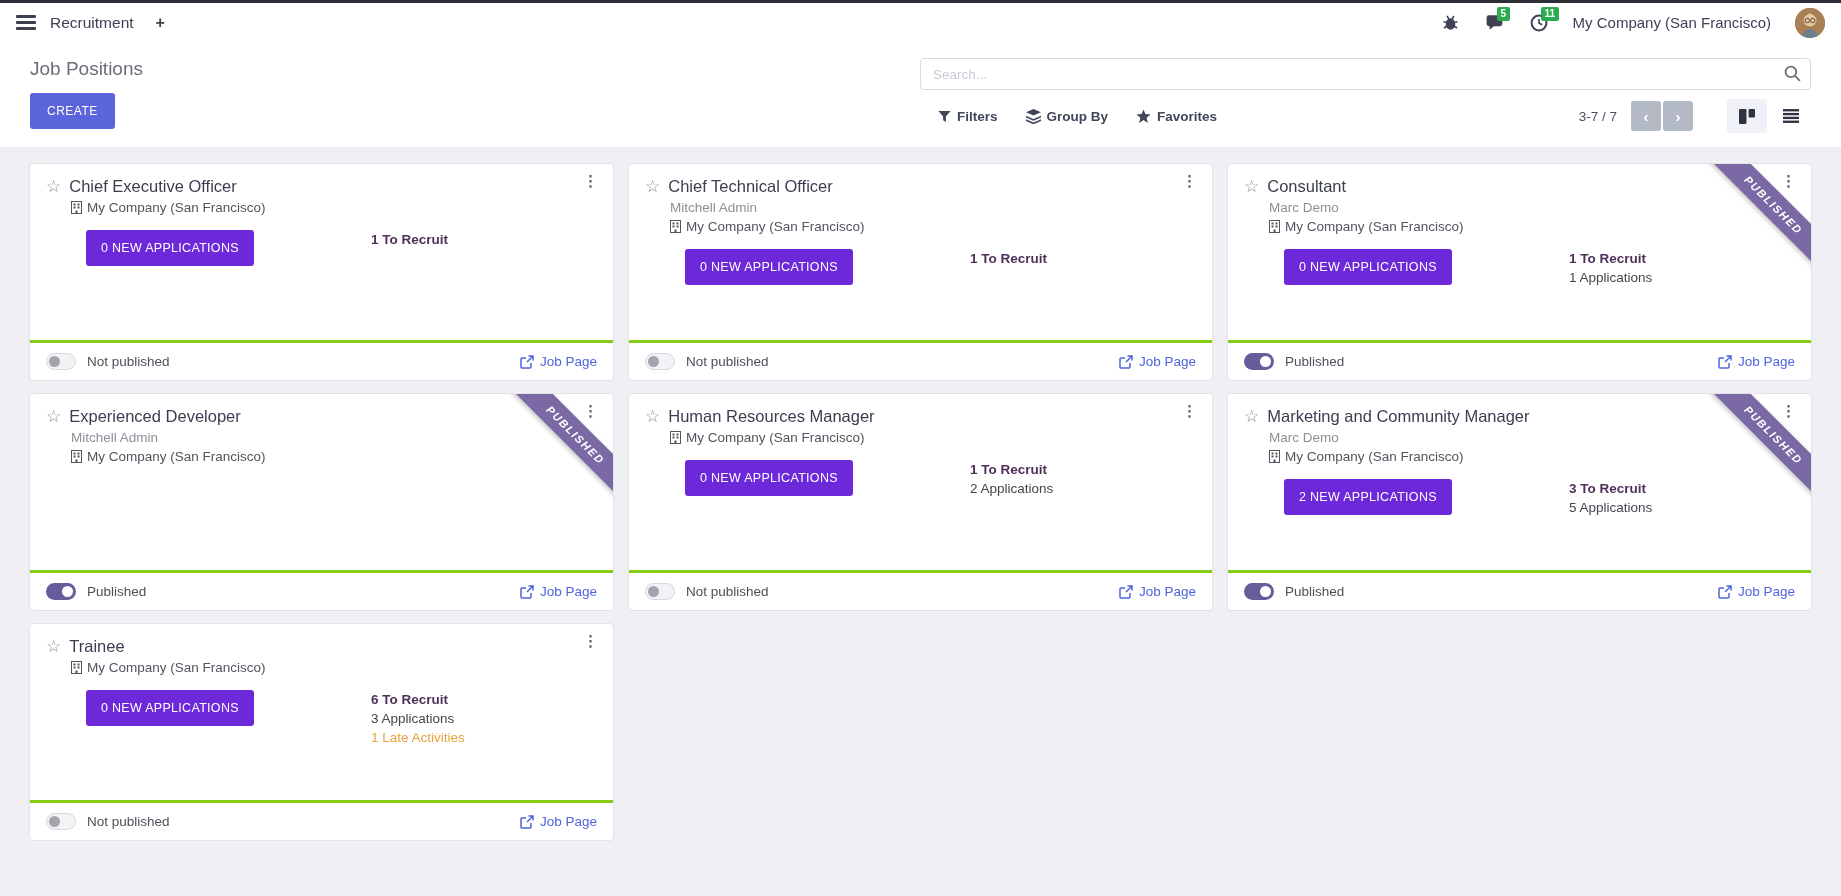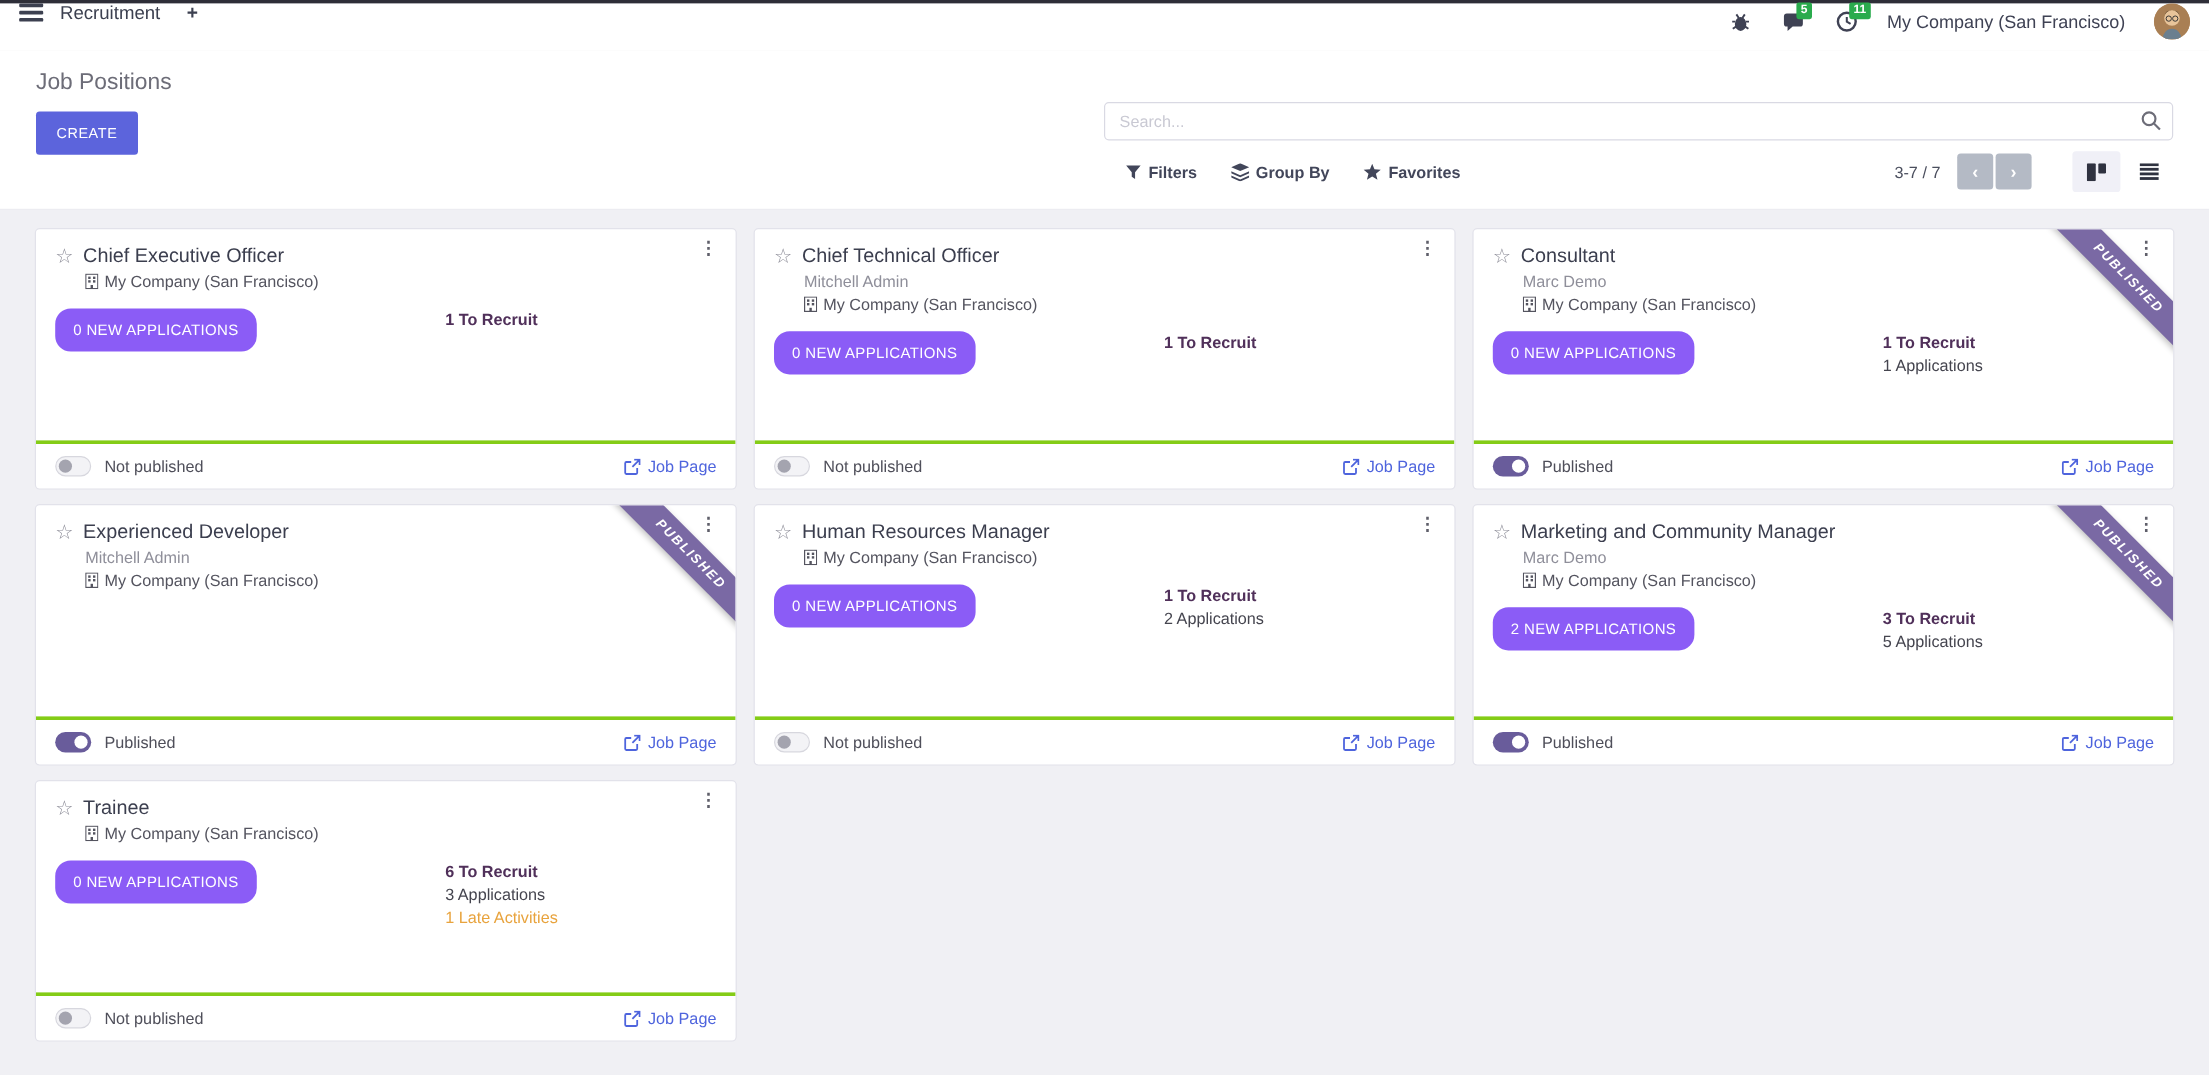--- a/index.html
+++ b/index.html
@@ -2,37 +2,37 @@
 <html><head>
 <meta charset="utf-8">
 <style>
   * { box-sizing: border-box; margin: 0; padding: 0; }
   html,body { width:1841px; height:896px; overflow:hidden; }
   body { font-family:"Liberation Sans", sans-serif; background:#f0f0f4; color:#3b3e4e; }
 
   .topstrip { height:3px; background:#2e2e38; }
 
   
-  .navbar { height:39px; background:#fff; display:flex; align-items:flex-start; padding:0 16px; }
+  .navbar { height:39px; background:#fff; display:flex; align-items:center; padding:0 16px; }
   .hamburger { width:20px; display:flex; flex-direction:column; gap:3px; cursor:pointer; margin-right:14px; }
   .hamburger i { display:block; height:3px; background:#3c4050; border-radius:1px; }
   .app-name { font-size:15.5px; font-weight:500; color:#3c4050; }
   .plus-btn { margin-left:22px; font-size:16px; font-weight:700; color:#3c4050; cursor:pointer; }
   .nav-right { margin-left:auto; display:flex; align-items:center; gap:24px; }
   .nav-icon { position:relative; width:20px; height:18px; display:flex; align-items:center; justify-content:center; cursor:pointer; }
   .badge { position:absolute; top:-7px; left:12px; background:#2aab4d; color:#fff; font-size:10px; font-weight:700; line-height:1; padding:2px 4px; border-radius:2px; }
   .nav-company { font-size:15px; color:#3f4254; }
   .avatar { width:30px; height:30px; border-radius:50%; overflow:hidden; background:#b98c5e; cursor:pointer; }
 
   
   .control-panel { background:#fff; padding:16px 30px 14px; display:flex; justify-content:space-between; border-bottom:1px solid #ececf1;gap:48px; }
   .cp-left { display:flex; flex-direction:column; }
   .page-title { font-size:19px; font-weight:400; color:#6d6d78; }
   .btn-create { margin-top:13px; align-self:flex-start; background:#5c64dc; color:#fff; border:none; border-radius:3px; font-size:12px; font-weight:500; letter-spacing:.5px; padding:11px 17px; cursor:pointer; font-family:inherit; }
-  .cp-right { width:891px; display:flex; flex-direction:column;margin-top:27px; }
+  .cp-right { width:891px; display:flex; flex-direction:column; }
   .search-wrap { position:relative; }
   .search-input { width:100%; height:32px; border:1px solid #d9d9e3; border-radius:4px; padding:0 36px 0 12px; font-size:13.5px; color:#3b3e4e; outline:none; font-family:inherit; }
   .search-input::placeholder { color:#c9c9d3; }
   .search-icon { position:absolute; right:10px; top:7px; }
   .cp-controls { margin-top:9px; display:flex; align-items:center; }
   .filter-group { display:flex; align-items:center; gap:28px; margin-left:18px; }
   .fitem { display:flex; align-items:center; gap:6px; font-size:13.5px; font-weight:600; color:#42465a; cursor:pointer; }
   .pager-zone { margin-left:auto; display:flex; align-items:center; }
   .pager-text { font-size:13.5px; color:#4a4e5d; margin-right:14px; }
   .pager-btn { width:30px; height:30px; background:#b4bac5; color:#fff; border:none; border-radius:3px; font-size:15px; font-weight:700; cursor:pointer; line-height:1; }
@@ -45,21 +45,21 @@
   .kanban { padding:15px 29px; display:grid; grid-template-columns:repeat(3, 1fr); gap:12px 14px; align-content:start; }
   .card { position:relative; background:#fff; border:1px solid #e2e2ea; border-radius:4px; height:218px; display:flex; flex-direction:column; overflow:hidden; cursor:pointer; }
   .card-main { padding:13px 16px 0; flex:1; }
   .card-head { display:flex; align-items:center; gap:8px; }
   .star { font-size:17px; color:#8d8d98; line-height:1; cursor:pointer; }
   .card-title { font-size:16.5px; font-weight:400; color:#3b3e4e; }
   .kebab { position:absolute; top:9px; right:15px; font-size:15px; font-weight:700; color:#5f5f6a; cursor:pointer; z-index:3; line-height:1.1; }
   .recruiter { margin:4px 0 0 25px; font-size:13.5px; color:#8f8f9a; }
   .company { margin:4px 0 0 25px; font-size:13.5px; color:#54545f; display:flex; align-items:center; gap:5px; }
   .card-body { display:flex; align-items:flex-start; margin-top:15px; }
-  .btn-apps { background:#8b5cf6; color:#fff; border:none; border-radius:13px; font-size:12.5px; font-weight:500; letter-spacing:.3px; padding:11px 15px; cursor:pointer; font-family:inherit; }
+  .btn-apps { background:#6d28d9; color:#fff; border:none; border-radius:3px; font-size:12.5px; font-weight:500; letter-spacing:.3px; padding:11px 15px; cursor:pointer; font-family:inherit;margin-left:40px; }
   .stats { width:226px; margin-left:auto; display:flex; flex-direction:column; gap:4px; font-size:13.5px; padding-top:2px; }
   .to-recruit { color:#50305a; font-weight:700; }
   .apps-count { color:#45454f; }
   .activity { color:#e8a33d; }
   .card-footer { border-top:3px solid #84cc16; padding:10px 16px; display:flex; align-items:center; }
   .toggle { width:30px; height:17px; border-radius:9px; position:relative; cursor:pointer; flex:none; }
   .toggle.off { background:#f3f3f6; border:1px solid #d7d7de; }
   .toggle.off::after { content:""; position:absolute; left:2px; top:2px; width:11px; height:11px; border-radius:50%; background:#a4a4af; }
   .toggle.on { background:#695c9b; }
   .toggle.on::after { content:""; position:absolute; right:3px; top:3px; width:11px; height:11px; border-radius:50%; background:#fff; }

